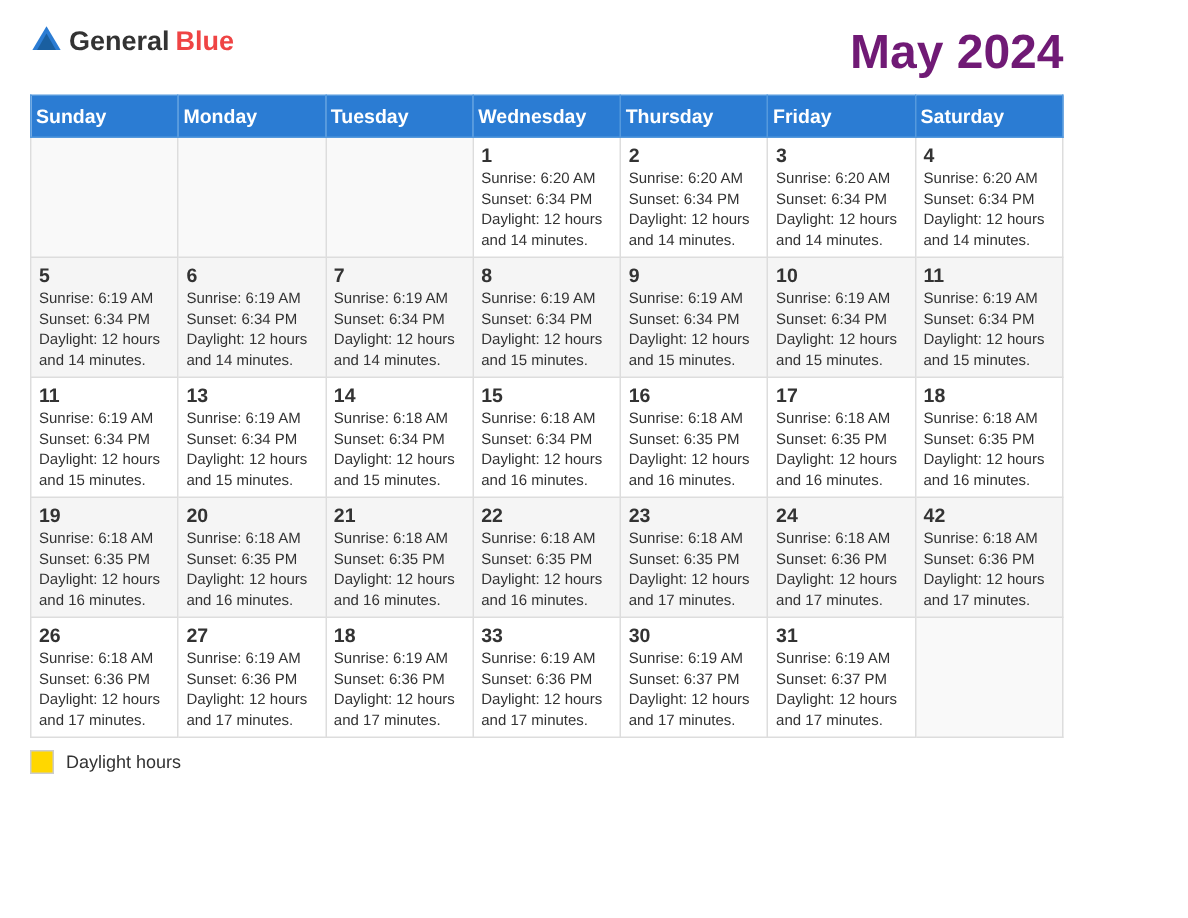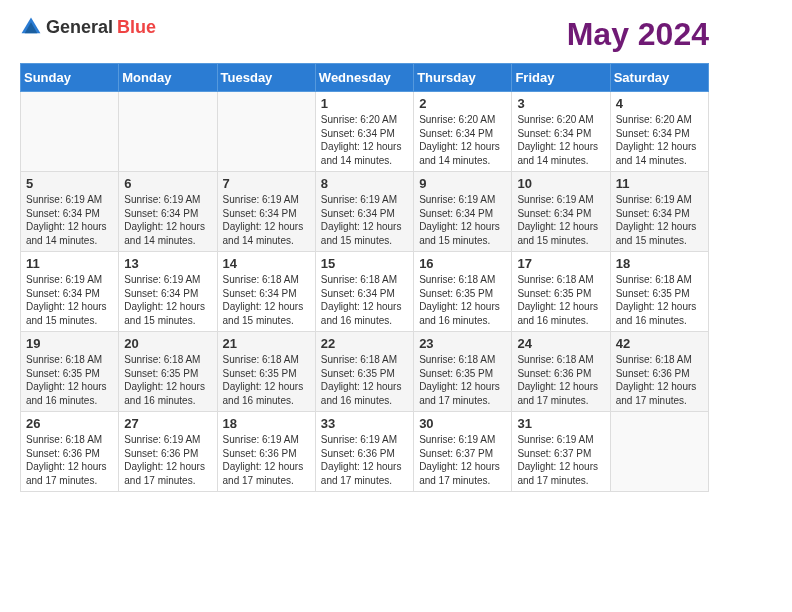--- a/index.html
+++ b/index.html
@@ -206,13 +206,17 @@
           <span class="day-info">Sunrise: 6:19 AM<br>Sunset: 6:36 PM<br>Daylight: 12 hours and 17 minutes.</span></td>
           <td><span class="day-number">30</span>
           <span class="day-info">Sunrise: 6:19 AM<br>Sunset: 6:37 PM<br>Daylight: 12 hours and 17 minutes.</span></td>
           <td><span class="day-number">31</span>
           <span class="day-info">Sunrise: 6:19 AM<br>Sunset: 6:37 PM<br>Daylight: 12 hours and 17 minutes.</span></td>
           <td class="empty-cell"></td>
         </tr>
       </tbody>
   </table>
 
+  <div class="footer">
+    <div class="legend-box"></div>
+    <span class="legend-label">Daylight hours</span>
+  </div>
 </div>
 
 </body></html>

